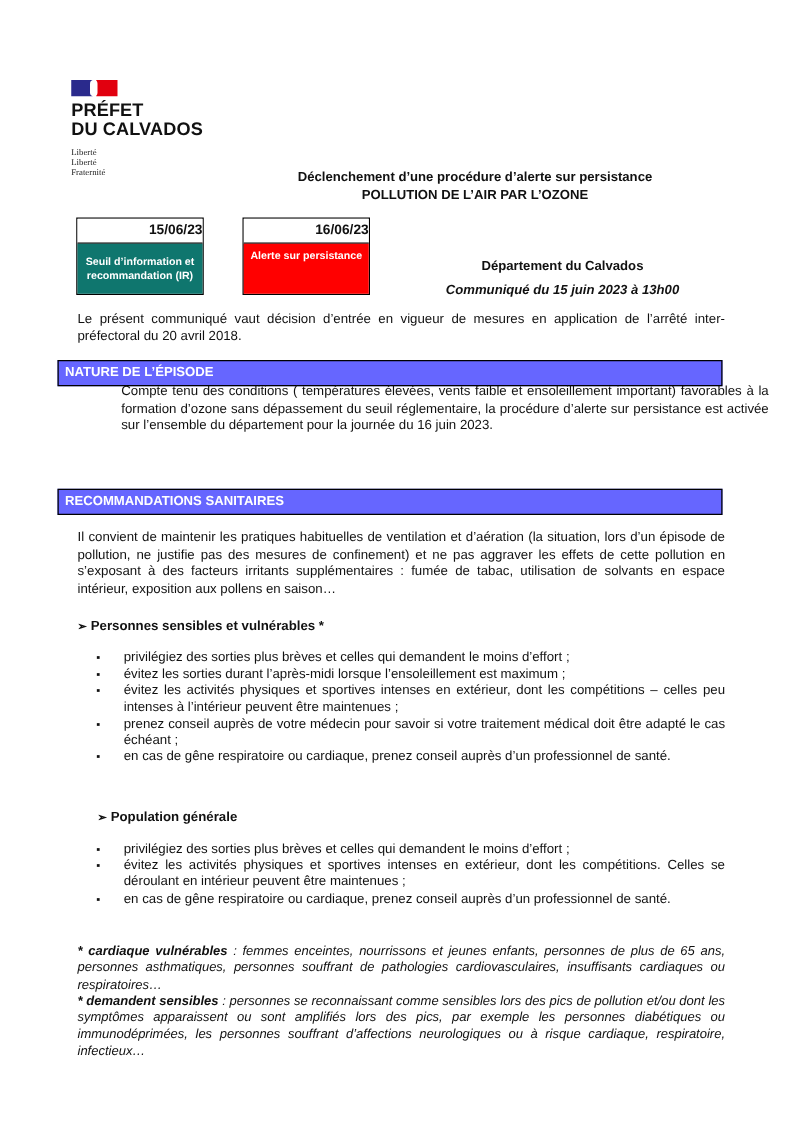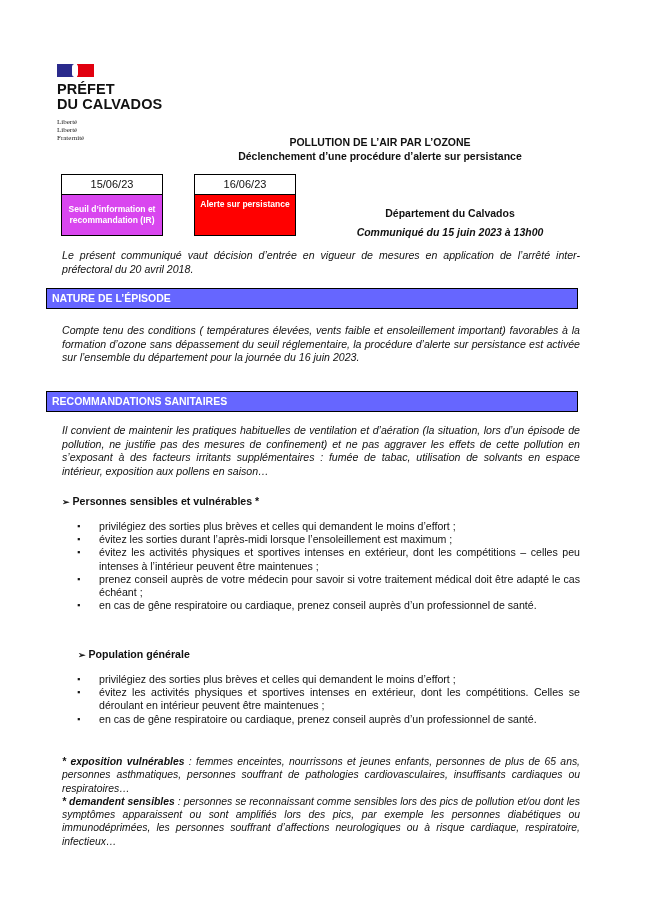--- a/index.html
+++ b/index.html
@@ -16,32 +16,32 @@
   .flag .white { position: absolute; left: 15px; top: 0; width: 6px; height: 13px; background: #fff; border-radius: 3px; }
   .flag .red { position: absolute; left: 20px; top: 0; width: 17px; height: 13px; background: #e1000f; }
   .prefet-name { font-weight: bold; font-size: 14.5px; line-height: 15px; margin-top: 5px; letter-spacing: 0.1px; }
   .motto { font-family: "Liberation Serif", serif; font-size: 7px; line-height: 8px; margin-top: 6px; color: #222; }
 
   
   .title-block { position: absolute; left: 200px; top: 135px; width: 360px; text-align: center; font-weight: bold; font-size: 10.5px; line-height: 14px; }
 
   
   .status-box { position: absolute; top: 174px; width: 100px; border: 1px solid #000; }
-  .status-box .date { background: #fff; text-align: center; font-size: 11px; height: 19px; line-height: 19px; border-bottom: 1px solid #000; }
+  .status-box .date { background: #fff; text-align: right; font-size: 11px; height: 19px; line-height: 19px; border-bottom: 1px solid #000; font-weight: bold; }
   .status-box .level { color: #fff; font-weight: bold; text-align: center; font-size: 8.5px; line-height: 11px; height: 40px; display: flex; align-items: center; justify-content: center; padding: 0 3px; }
   .box1 { left: 61px; }
-  .box1 .level { background: #d946ef; }
+  .box1 .level { background: #0f766e; }
   .box2 { left: 194px; }
   .box2 .level { background: #ff0000; align-items: flex-start; padding-top: 4px; height: 36px; }
 
   .dept-block { position: absolute; left: 320px; top: 178px; width: 260px; text-align: center; font-size: 10.5px; line-height: 19px; margin-top: 26px; }
   .dept-block .dept { font-weight: bold; }
   .dept-block .comm { font-weight: bold; font-style: italic; }
 
-  .para { position: absolute; left: 62px; width: 518px; font-size: 10.6px; line-height: 13.5px; text-align: justify; font-style: italic; }
+  .para { position: absolute; left: 62px; width: 518px; font-size: 10.6px; line-height: 13.5px; text-align: justify; }
 
   .section-bar { position: absolute; left: 46px; width: 525px; height: 19px; background: #6666ff; border: 1px solid #000; color: #fff; font-weight: bold; font-size: 10.5px; line-height: 19px; padding-left: 5px; box-sizing: content-box; }
 
   .subhead { position: absolute; left: 62px; font-weight: bold; font-size: 10.6px; line-height: 14px; }
   .subhead .arrow { font-size: 9px; margin-right: 3px; }
 
   ul.bullets { position: absolute; left: 75px; width: 505px; margin: 0; padding: 0; list-style: none; font-size: 10.6px; line-height: 13.2px; }
   ul.bullets li { position: relative; padding-left: 24px; text-align: justify; }
   ul.bullets li .dot { position: absolute; left: 2px; top: 0; font-size: 9px; }
 
@@ -64,43 +64,43 @@
       <div>DU CALVADOS</div>
     </div>
     <div class="motto">
       <div>Liberté</div>
       <div>Liberté</div>
       <div>Fraternité</div>
     </div>
   </div>
 
   <div class="title-block">
+    <div>Déclenchement d’une procédure d’alerte sur persistance</div>
     <div>POLLUTION DE L’AIR PAR L’OZONE</div>
-    <div>Déclenchement d’une procédure d’alerte sur persistance</div>
   </div>
 
   <div class="status-box box1">
     <div class="date">15/06/23</div>
     <div class="level">Seuil d’information et recommandation (IR)</div>
   </div>
   <div class="status-box box2">
     <div class="date">16/06/23</div>
     <div class="level">Alerte sur persistance</div>
   </div>
 
   <div class="dept-block">
     <div class="dept">Département du Calvados</div>
     <div class="comm">Communiqué du 15 juin 2023 à 13h00</div>
   </div>
 
   <div class="para" style="top:249px;">Le présent communiqué vaut décision d’entrée en vigueur de mesures en application de l’arrêté inter-préfectoral du 20 avril 2018.</div>
 
   <div class="section-bar" style="top:288px;">NATURE DE L’ÉPISODE</div>
 
-  <div class="para" style="top:324px;">Compte tenu des conditions ( températures élevées, vents faible et ensoleillement important) favorables à la formation d’ozone sans dépassement du seuil réglementaire, la procédure d’alerte sur persistance est activée sur l’ensemble du département pour la journée du 16 juin 2023.</div>
+  <div class="para" style="top:307px;margin-left:35px;">Compte tenu des conditions ( températures élevées, vents faible et ensoleillement important) favorables à la formation d’ozone sans dépassement du seuil réglementaire, la procédure d’alerte sur persistance est activée sur l’ensemble du département pour la journée du 16 juin 2023.</div>
 
   <div class="section-bar" style="top:391px;">RECOMMANDATIONS SANITAIRES</div>
 
   <div class="para" style="top:424px;">Il convient de maintenir les pratiques habituelles de ventilation et d’aération (la situation, lors d’un épisode de pollution, ne justifie pas des mesures de confinement) et ne pas aggraver les effets de cette pollution en s’exposant à des facteurs irritants supplémentaires : fumée de tabac, utilisation de solvants en espace intérieur, exposition aux pollens en saison…</div>
 
   <div class="subhead" style="top:494px;">
     <span class="arrow">➢</span><span>Personnes sensibles et vulnérables *</span>
   </div>
 
   <ul class="bullets" style="top:520px;">
@@ -115,17 +115,17 @@
     <span class="arrow">➢</span><span>Population générale</span>
   </div>
 
   <ul class="bullets" style="top:673px;">
     <li><span class="dot">▪</span><span>privilégiez des sorties plus brèves et celles qui demandent le moins d’effort ;</span></li>
     <li><span class="dot">▪</span><span>évitez les activités physiques et sportives intenses en extérieur, dont les compétitions. Celles se déroulant en intérieur peuvent être maintenues ;</span></li>
     <li><span class="dot">▪</span><span>en cas de gêne respiratoire ou cardiaque, prenez conseil auprès d’un professionnel de santé.</span></li>
   </ul>
 
   <div class="footnotes">
-    <div><b>* exposition vulnérables</b><span> : femmes enceintes, nourrissons et jeunes enfants, personnes de plus de 65 ans, personnes asthmatiques, personnes souffrant de pathologies cardiovasculaires, insuffisants cardiaques ou respiratoires…</span></div>
+    <div><b>* cardiaque vulnérables</b><span> : femmes enceintes, nourrissons et jeunes enfants, personnes de plus de 65 ans, personnes asthmatiques, personnes souffrant de pathologies cardiovasculaires, insuffisants cardiaques ou respiratoires…</span></div>
     <div><b>* demandent sensibles</b><span> : personnes se reconnaissant comme sensibles lors des pics de pollution et/ou dont les symptômes apparaissent ou sont amplifiés lors des pics, par exemple les personnes diabétiques ou immunodéprimées, les personnes souffrant d’affections neurologiques ou à risque cardiaque, respiratoire, infectieux…</span></div>
   </div>
 
 </div>
 
 </body></html>

